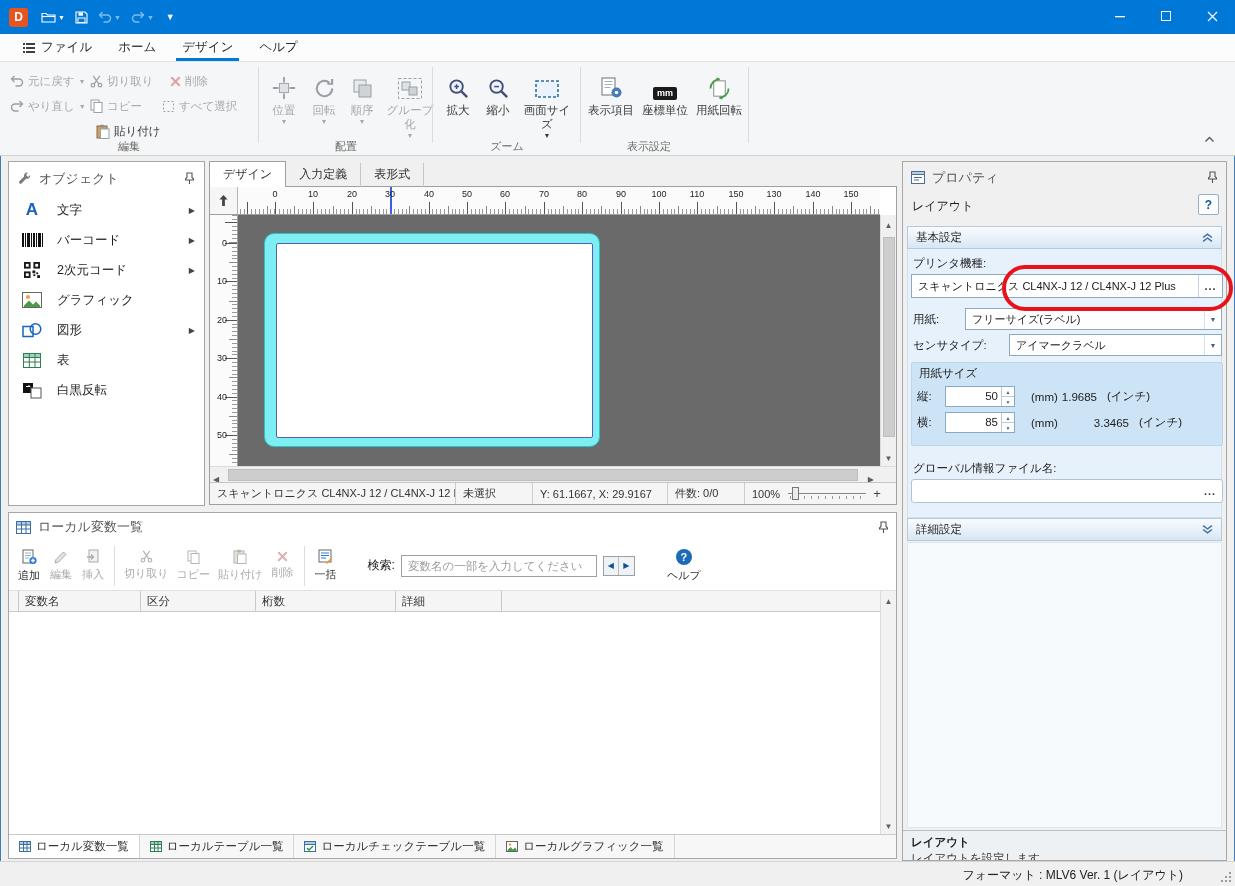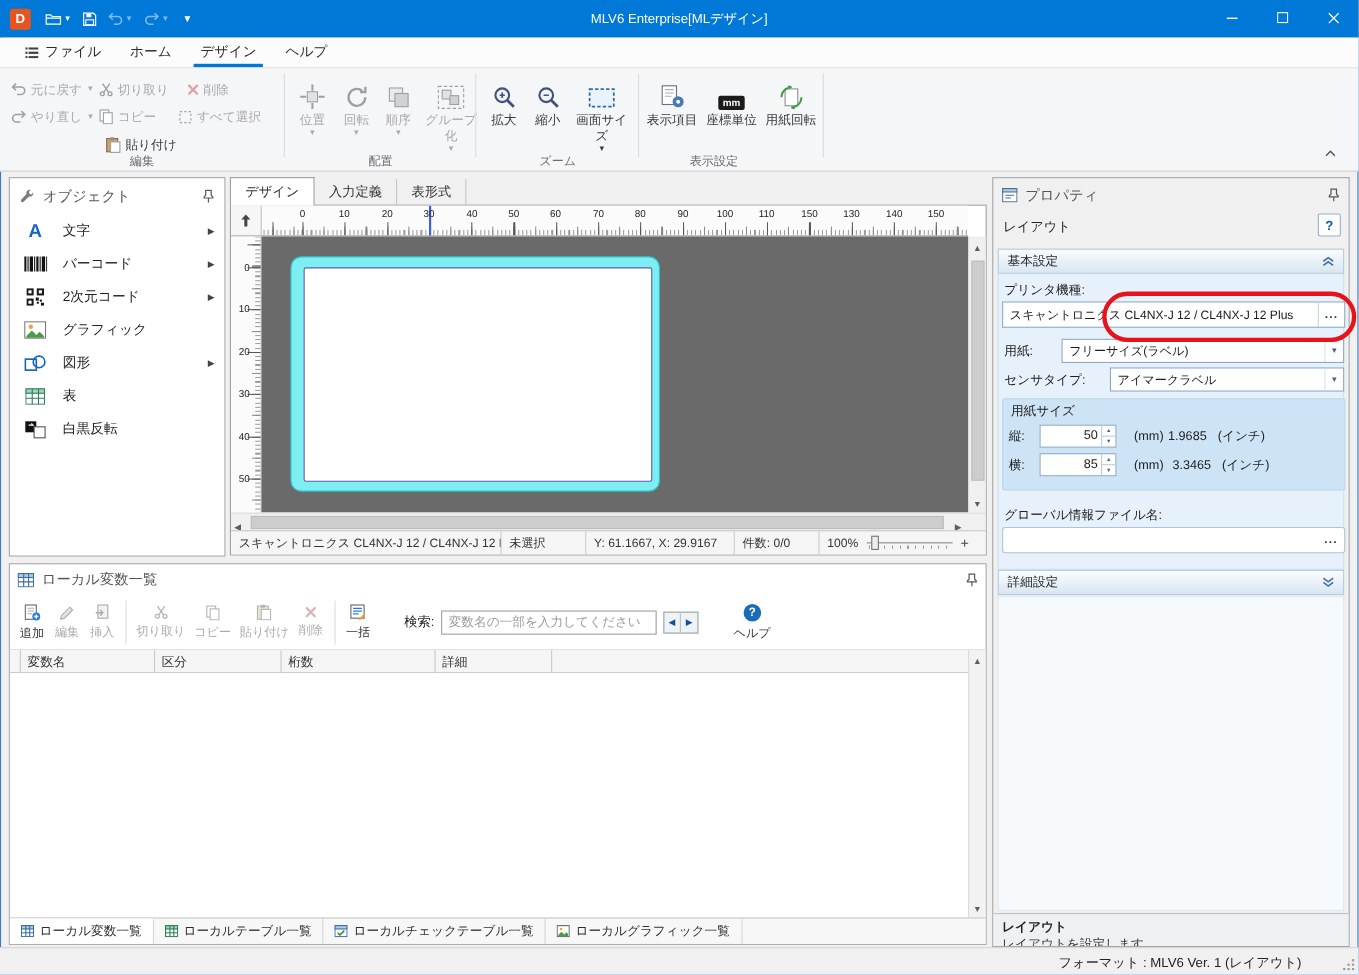--- a/index.html
+++ b/index.html
@@ -173,21 +173,20 @@
               <path d="M4.5 1L1.5 4l3 3" fill="none" stroke="currentColor" stroke-width="1.4"></path>
               <path d="M2 4h7a3.5 3.5 0 0 1 0 7H5.5" fill="none" stroke="currentColor" stroke-width="1.4"></path>
             </g>
           </svg>
         </span>
       <span class="qcaret">▼</span>
     </div>
     <div class="qbtn">
       <span class="qcaret" style="font-size:9px">▼</span>
     </div>
-    <div class="tb-title">MLV6 Enterprise[MLデザイン]</div>
     <div class="winctl">
       <div class="wbtn">
           <svg width="11" height="11">
             <rect y="5" width="10" height="1.3" fill="#fff"></rect>
           </svg>
         </div>
       <div class="wbtn">
           <svg width="11" height="11">
             <rect x="0.5" y="0.5" width="9" height="9" fill="none" stroke="#fff"></rect>
           </svg>
@@ -667,21 +666,21 @@
     <div class="psize-row" style="top:250px">
       <span style="width:24px">横:</span>
       <div class="num-input">
         <span class="val">85</span>
         <div class="spin">
             <span>▲</span>
             <span>▼</span>
           </div>
       </div>
       <span style="margin-left:16px">(mm)</span>
-      <span style="margin-left:8px">3.3465</span>
+      <span style="margin-left:36px">3.3465</span>
       <span style="margin-left:10px">(インチ)</span>
     </div>
 
     <div class="flabel" style="left:10px;top:299px">グローバル情報ファイル名:</div>
     <div class="combo" style="left:8px;top:317px;width:312px;height:24px;border-radius:3px;border-color:#b0c4d4">
       <span class="cval"></span>
       <span class="dots" style="border-left:none">...</span>
     </div>
 
     <div class="secbar" style="top:356px">

